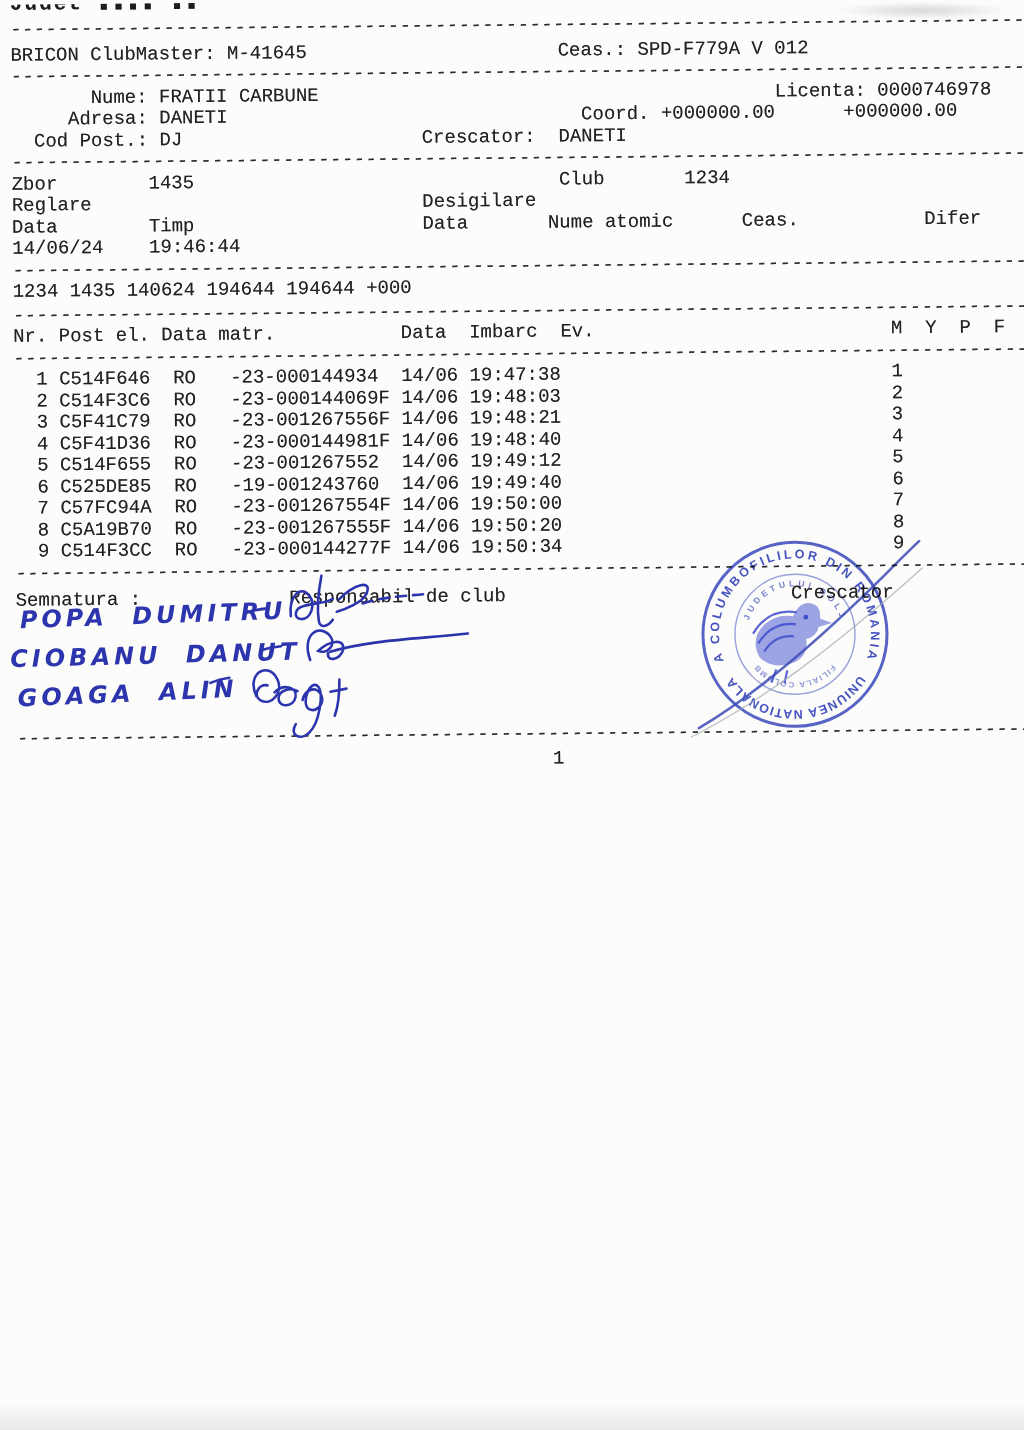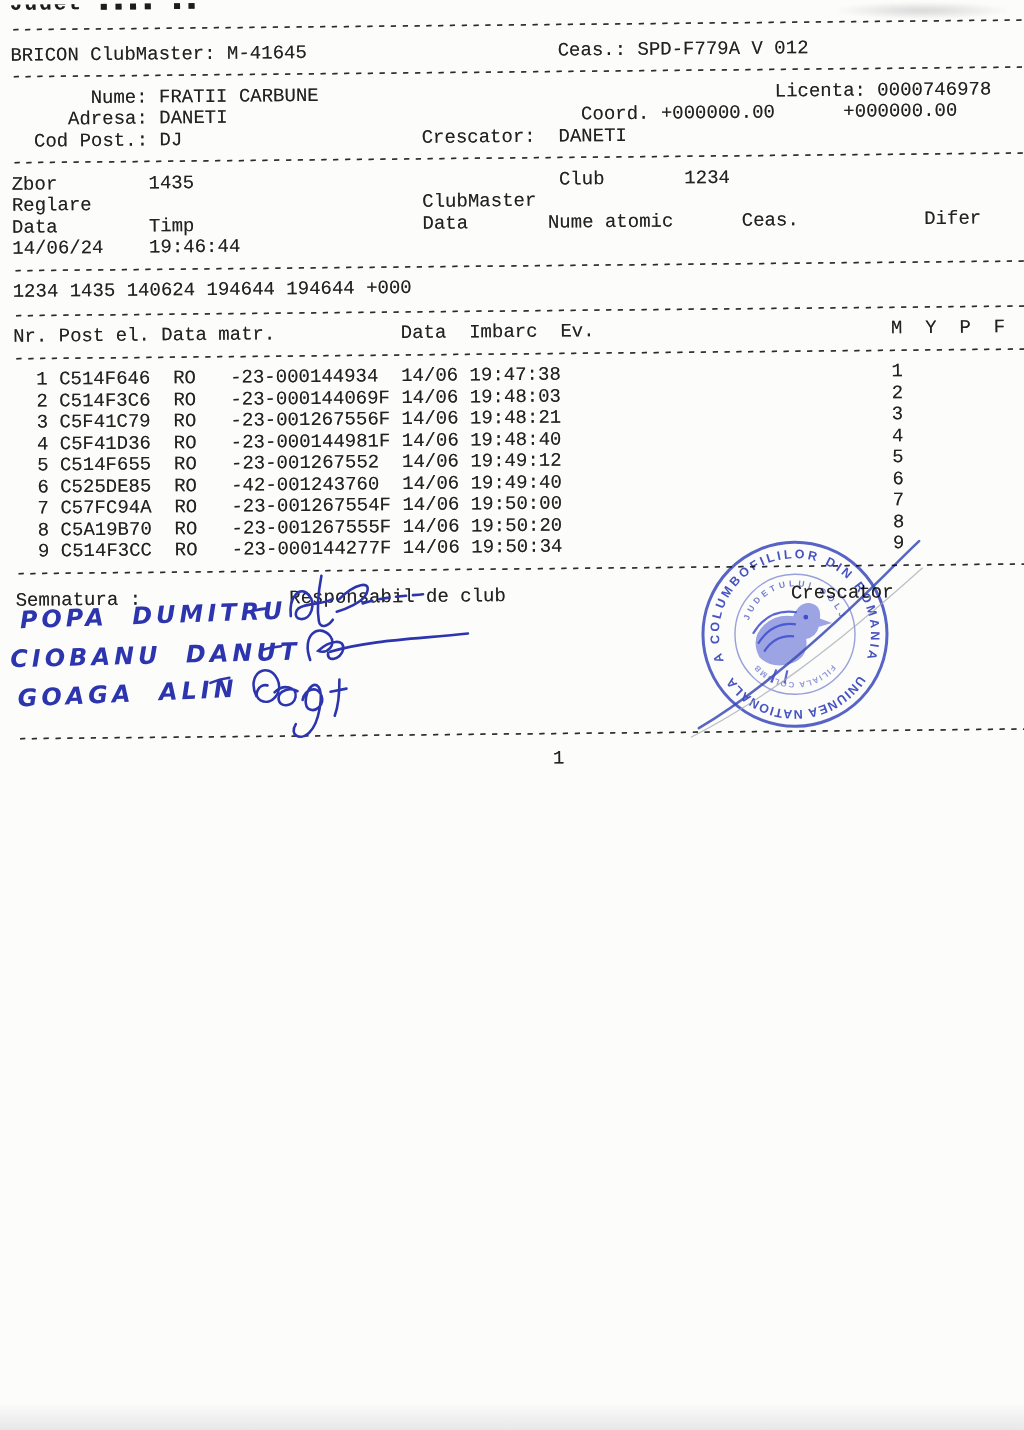--- a/index.html
+++ b/index.html
@@ -90,21 +90,21 @@
       </div>
 
     <div class="ln">
       <span class="c" style="left:0">Zbor</span>
       <span class="c" style="left:12ch">1435</span>
       <span class="c" style="left:48ch">Club</span>
       <span class="c" style="left:59ch">1234</span>
     </div>
     <div class="ln">
       <span class="c" style="left:0">Reglare</span>
-      <span class="c" style="left:36ch">ClubMaster</span>
+      <span class="c" style="left:36ch">Desigilare</span>
     </div>
     <div class="ln">
       <span class="c" style="left:0">Data</span>
       <span class="c" style="left:12ch">Timp</span>
       <span class="c" style="left:36ch">Data</span>
       <span class="c" style="left:47ch">Nume atomic</span>
       <span class="c" style="left:64ch">Ceas.</span>
       <span class="c" style="left:80ch">Difer</span>
     </div>
     <div class="ln">
@@ -195,21 +195,21 @@
           <span class="c" style="left:34ch">14/06</span>
           <span class="c" style="left:40ch">19:49:12</span>
           <span class="c" style="left:48ch"></span>
           <span class="c" style="left:77ch">5</span>
         </div>
 
         <div class="ln">
           <span class="c right3" style="left:0">6</span>
           <span class="c" style="left:4ch">C525DE85</span>
           <span class="c" style="left:14ch">RO</span>
-          <span class="c" style="left:19ch">-42-001243760</span>
+          <span class="c" style="left:19ch">-19-001243760</span>
           <span class="c" style="left:34ch">14/06</span>
           <span class="c" style="left:40ch">19:49:40</span>
           <span class="c" style="left:48ch"></span>
           <span class="c" style="left:77ch">6</span>
         </div>
 
         <div class="ln">
           <span class="c right3" style="left:0">7</span>
           <span class="c" style="left:4ch">C57FC94A</span>
           <span class="c" style="left:14ch">RO</span>

